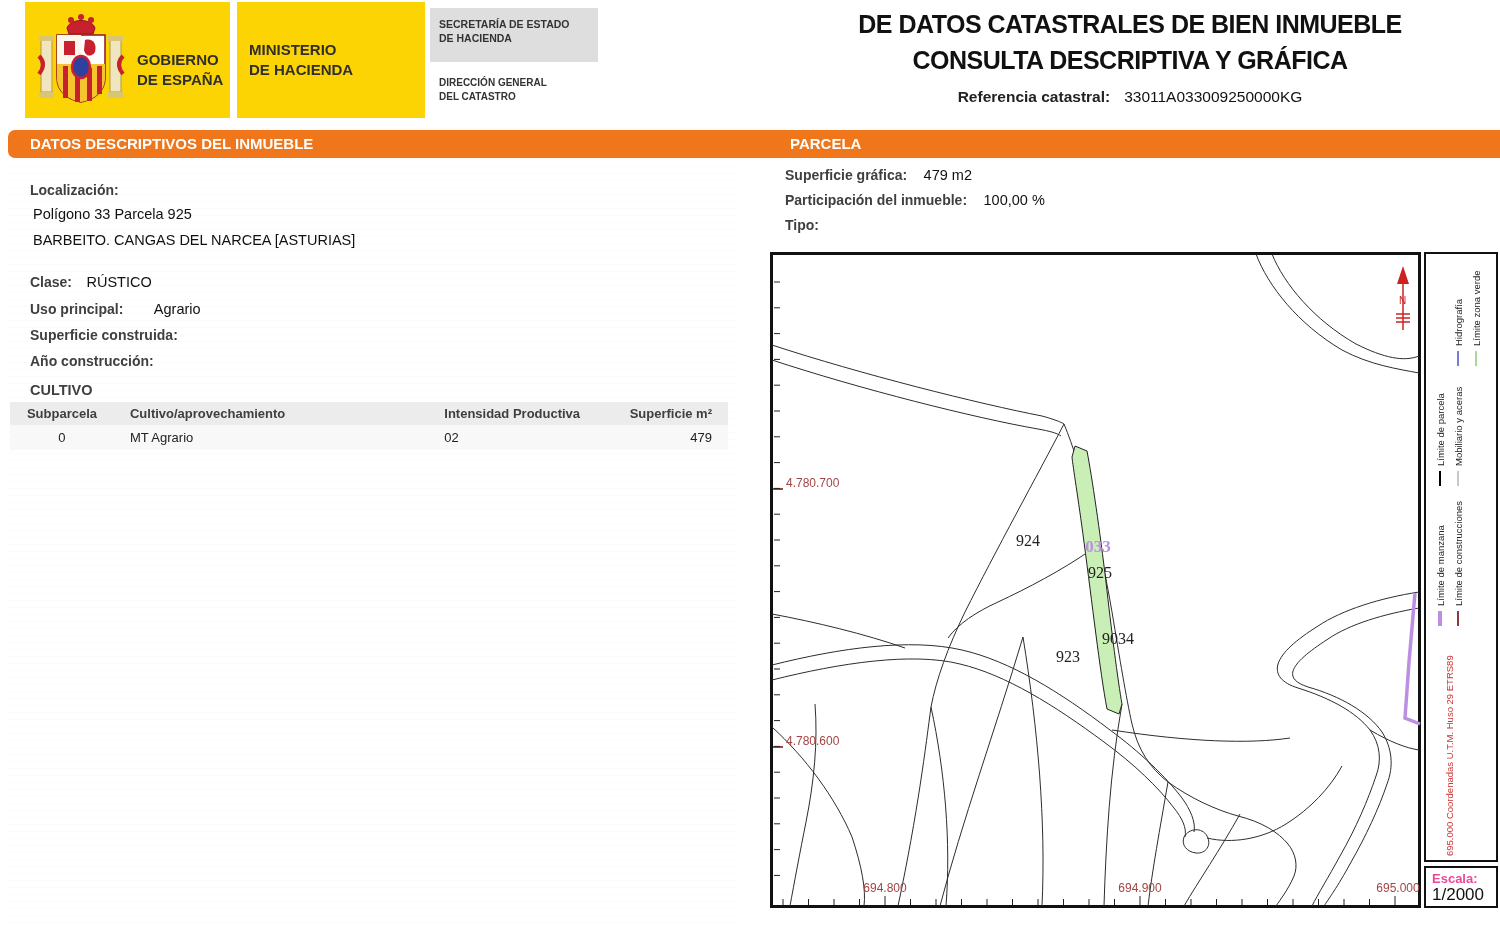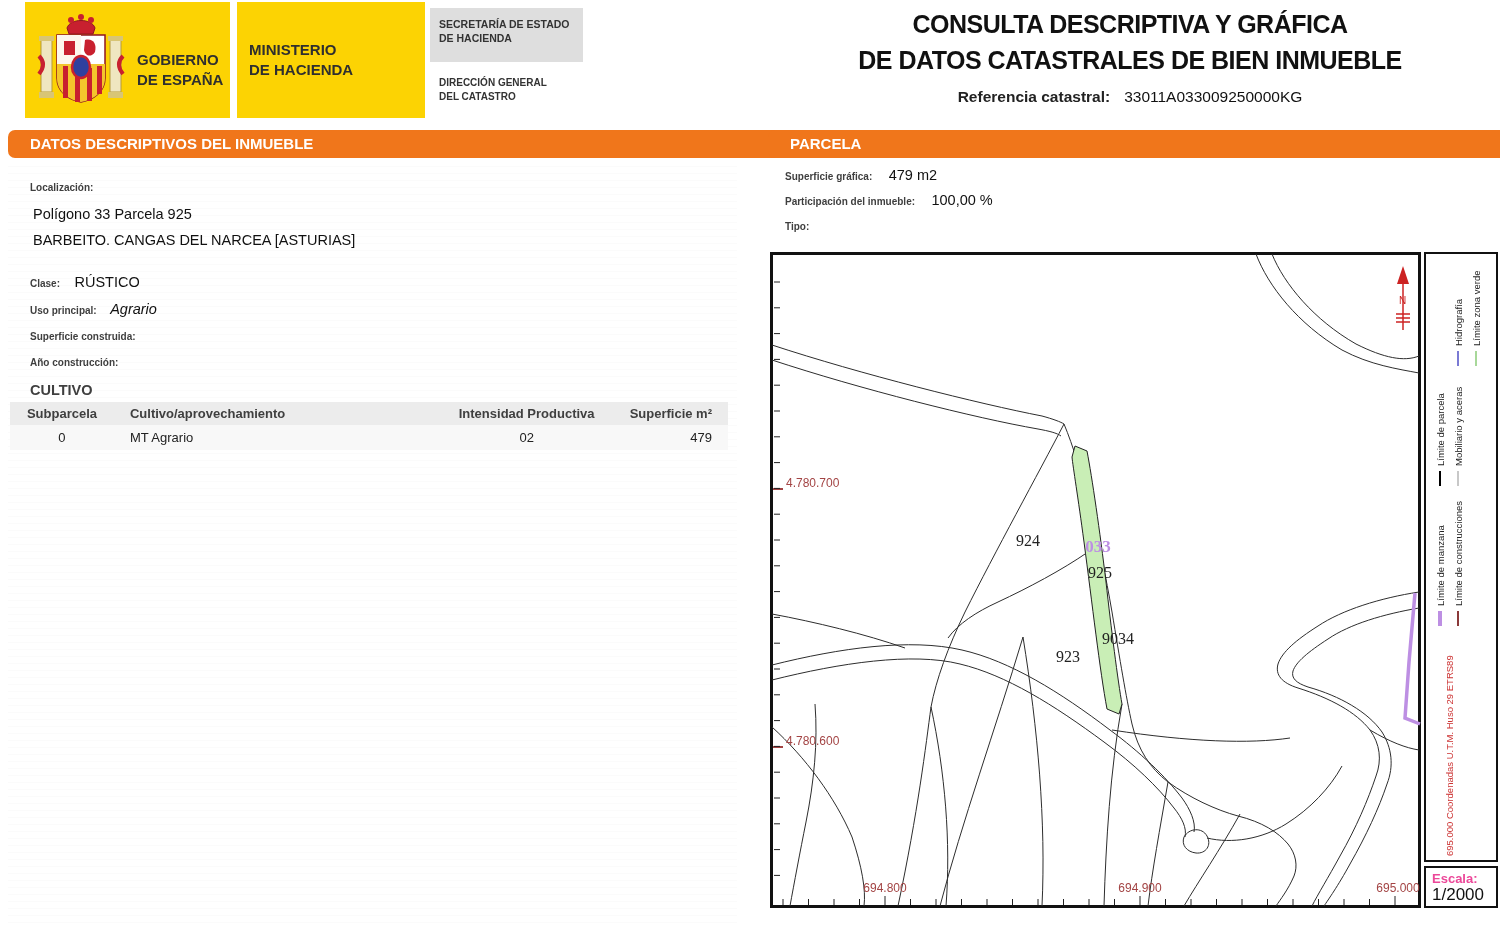--- a/index.html
+++ b/index.html
@@ -5,49 +5,49 @@
   html,body{margin:0;padding:0;}
   body{
     width:1500px;height:926px;position:relative;background:#ffffff;
     font-family:"Liberation Sans", sans-serif;color:#1a1a1a;overflow:hidden;
   }
   .abs{position:absolute;}
 
   
   .yellow-block{background:#FCD303;position:absolute;top:2px;height:116px;}
   .gov-text{position:absolute;font-weight:bold;font-size:15px;line-height:20px;color:#2f2f2f;}
-  .gray-box{position:absolute;left:430px;top:8px;width:153px;height:54px;background:#DEDEDE;
+  .gray-box{position:absolute;left:430px;top:8px;width:168px;height:54px;background:#DEDEDE;
     font-size:10.5px;font-weight:bold;color:#333;line-height:14px;padding:9px 0 0 9px;box-sizing:border-box;}
   .dir-box{position:absolute;left:439px;top:76px;width:160px;font-size:10px;font-weight:bold;color:#333;line-height:14px;}
 
   
   .doc-title{position:absolute;left:765px;top:6px;width:730px;text-align:center;
     font-weight:bold;font-size:25px;color:#111;line-height:36px;letter-spacing:-0.5px;}
   .ref-row{position:absolute;left:765px;top:88px;width:730px;text-align:center;font-size:15.5px;}
   .ref-row b{color:#222;}
   .ref-row span.val{margin-left:14px;font-weight:normal;color:#111;}
 
   
   .orange-bar{position:absolute;height:28px;background:#F0761B;border-radius:7px 7px 7px 7px;
     color:#fff;font-weight:bold;font-size:15px;line-height:28px;padding-left:22px;box-sizing:border-box;}
 
   
   .left-panel{position:absolute;left:8px;top:160px;width:729px;height:766px;
     background:repeating-linear-gradient(180deg,#ffffff 0px,#ffffff 6px,#f7f7f7 7px);}
-  .lp-label{font-weight:bold;color:#3f3f3f;font-size:10px;}
+  .lp-label{font-weight:bold;color:#3f3f3f;font-size:14px;}
   .lp-value{color:#111;font-size:14.5px;}
   .lp-line{position:absolute;left:22px;white-space:nowrap;}
 
   .cultivo-title{position:absolute;left:22px;top:222px;font-weight:bold;font-size:14.5px;color:#3f3f3f;}
   .ctable{position:absolute;left:2px;top:242px;width:718px;border-collapse:collapse;font-size:13px;}
   .ctable th{background:#ECECEC;font-weight:bold;color:#3f3f3f;padding:4px 4px;height:14px;}
   .ctable td{background:#F8F8F8;color:#222;padding:5px 4px;}
   .c-sub{width:100px;text-align:center;}
   .c-cul{width:330px;text-align:left;padding-left:16px !important;}
-  .c-int{width:180px;text-align:center;}
+  .c-int{width:180px;text-align:left;}
   .c-sup{width:100px;text-align:right;padding-right:16px !important;}
 
   
   .pp-line{position:absolute;left:785px;white-space:nowrap;}
   .pp-line .lp-value{margin-left:12px;}
 
   
   #map-wrap{position:absolute;left:770px;top:252px;width:651px;height:656px;background:#fff;}
   svg text{font-family:"Liberation Sans",sans-serif;}
   text.parcel-num{font-family:"Liberation Serif","DejaVu Serif",serif;font-size:16px;fill:#222;}
@@ -115,43 +115,43 @@
 <div class="gray-box">
   <div>SECRETARÍA DE ESTADO</div>
   <div>DE HACIENDA</div>
 </div>
 <div class="dir-box">
   <div>DIRECCIÓN GENERAL</div>
   <div>DEL CATASTRO</div>
 </div>
 
 <div class="doc-title">
+  <div>DE DATOS CATASTRALES DE BIEN INMUEBLE</div>
   <div>CONSULTA DESCRIPTIVA Y GRÁFICA</div>
-  <div>DE DATOS CATASTRALES DE BIEN INMUEBLE</div>
 </div>
 <div class="ref-row">
   <b>Referencia catastral:</b><span class="val">33011A033009250000KG</span>
 </div>
 
 <div class="orange-bar" style="left:8px;top:130px;width:810px;">
   <span>DATOS DESCRIPTIVOS DEL INMUEBLE</span>
 </div>
 
 <div class="left-panel">
   <div class="lp-line lp-label" style="top:22px;">Localización:</div>
   <div class="lp-line lp-value" style="top:46px;left:25px;">Polígono 33 Parcela 925</div>
   <div class="lp-line lp-value" style="top:72px;left:25px;">BARBEITO. CANGAS DEL NARCEA [ASTURIAS]</div>
 
   <div class="lp-line" style="top:113px;">
     <span class="lp-label">Clase:</span>
     <span class="lp-value" style="margin-left:10px;margin-top:48px;">RÚSTICO</span>
   </div>
   <div class="lp-line" style="top:140px;">
     <span class="lp-label">Uso principal:</span>
-    <span class="lp-value" style="margin-left:9px;font-style:italic;">Agrario</span>
+    <span class="lp-value" style="margin-left:26px;">Agrario</span>
   </div>
   <div class="lp-line" style="top:166px;">
     <span class="lp-label">Superficie construida:</span>
     <span class="lp-value" style="margin-left:10px;"></span>
   </div>
   <div class="lp-line" style="top:192px;">
     <span class="lp-label">Año construcción:</span>
     <span class="lp-value" style="margin-left:10px;"></span>
   </div>
 

